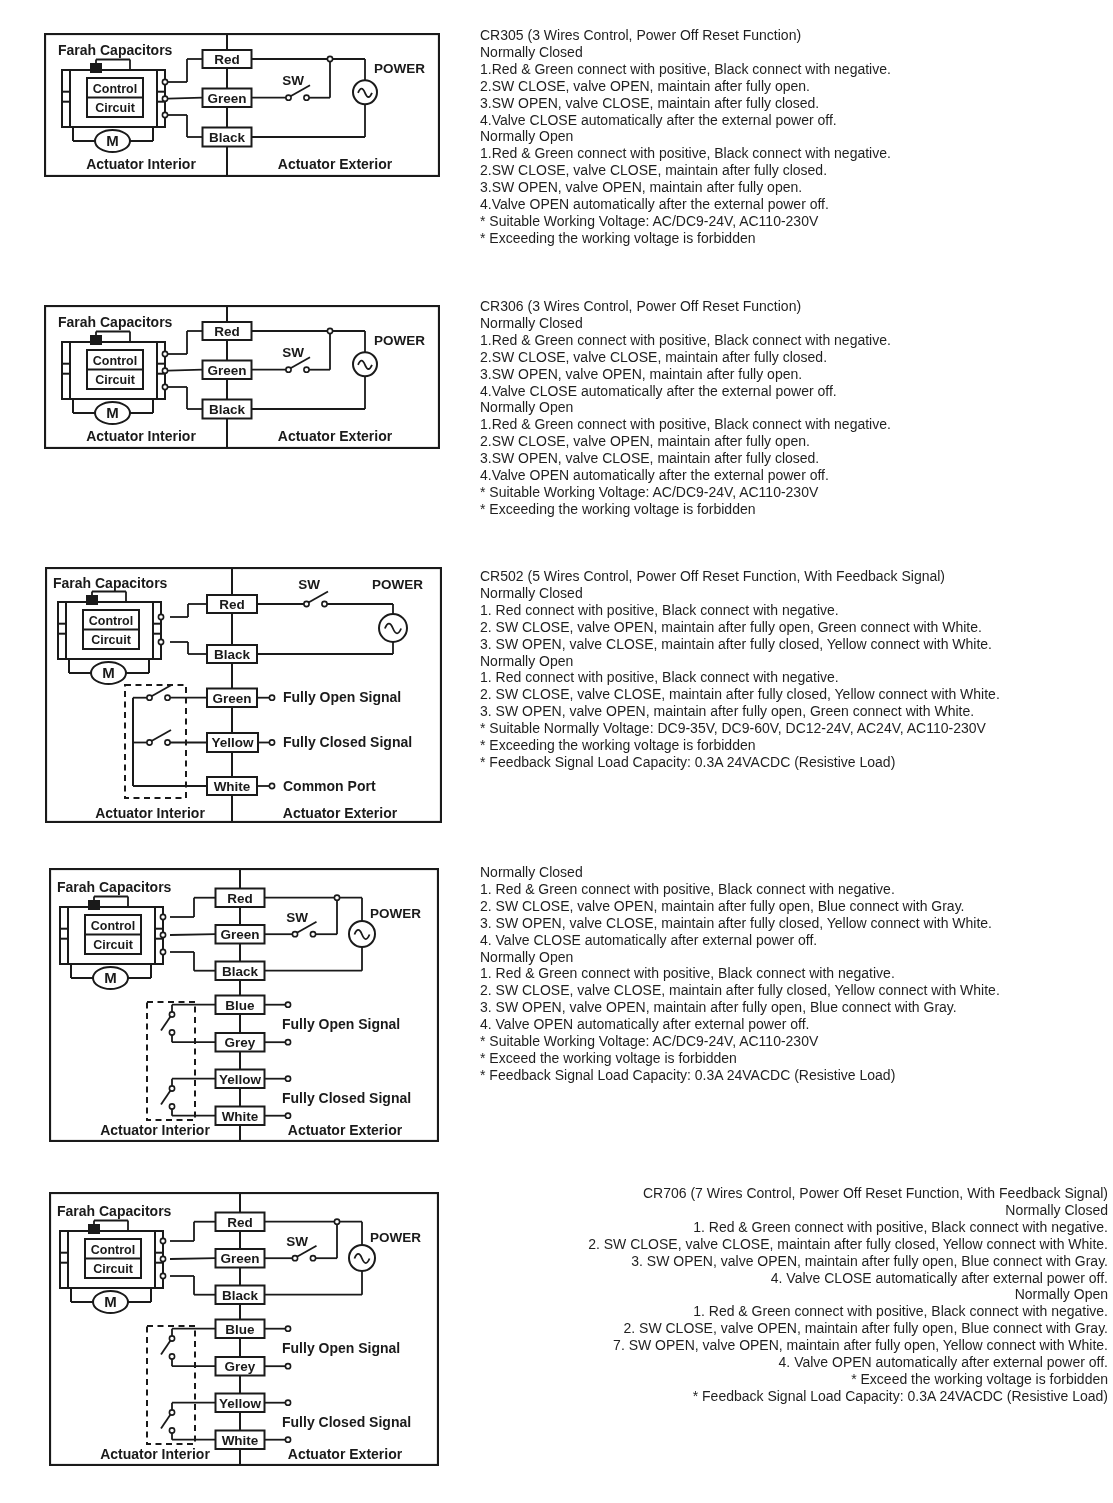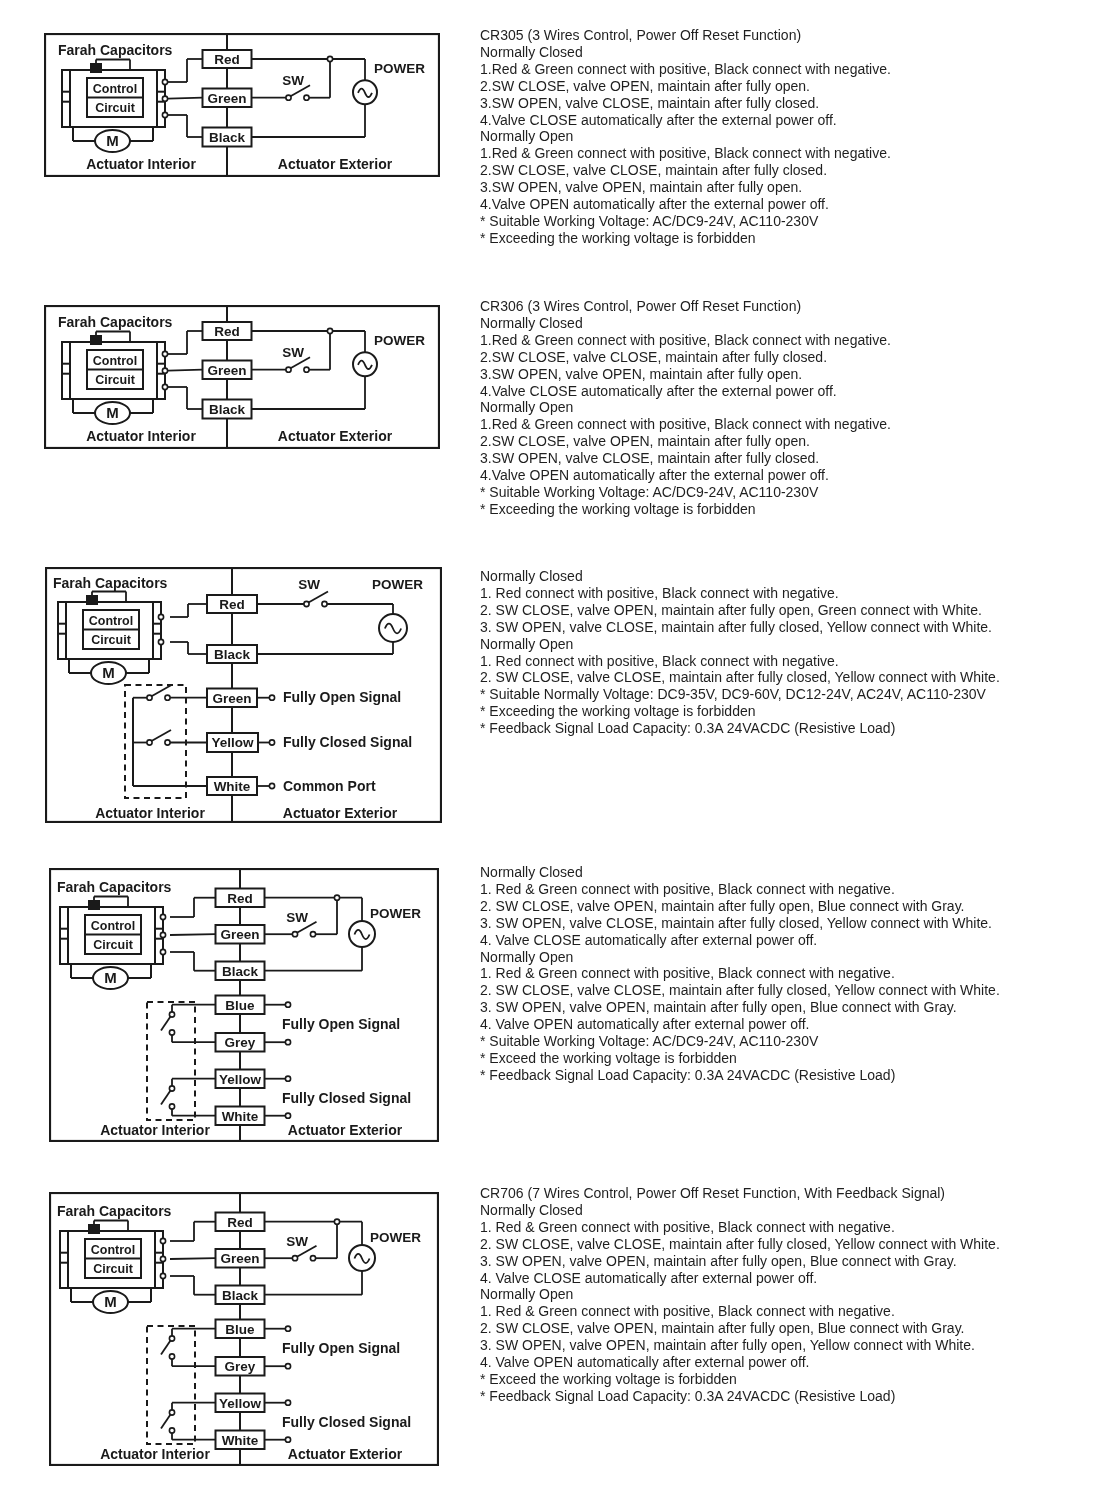--- a/index.html
+++ b/index.html
@@ -280,27 +280,29 @@
       <text x="8" y="21" fill="#1a1a1a" font-size="14" text-anchor="start" font-weight="bold">Farah Capacitors</text>
       <text x="264" y="22" fill="#1a1a1a" font-size="13.5" text-anchor="middle" font-weight="bold">SW</text>
       <text x="327" y="22" fill="#1a1a1a" font-size="13.5" text-anchor="start" font-weight="bold">POWER</text>
       <text x="238" y="135.2" fill="#1a1a1a" font-size="14" text-anchor="start" font-weight="bold">Fully Open Signal</text>
       <text x="238" y="180" fill="#1a1a1a" font-size="14" text-anchor="start" font-weight="bold">Fully Closed Signal</text>
       <text x="238" y="223.5" fill="#1a1a1a" font-size="14" text-anchor="start" font-weight="bold">Common Port</text>
       <text x="105" y="251" fill="#1a1a1a" font-size="14" text-anchor="middle" font-weight="bold">Actuator Interior</text>
       <text x="295" y="251" fill="#1a1a1a" font-size="14" text-anchor="middle" font-weight="bold">Actuator Exterior</text>
     </svg>
     <div class="spec" style="left: 480px; top: 568px;">
+      <div>CR502 (5 Wires Control, Power Off Reset Function, With Feedback Signal)</div>
       <div>Normally Closed</div>
       <div>1. Red connect with positive, Black connect with negative.</div>
       <div>2. SW CLOSE, valve OPEN, maintain after fully open, Green connect with White.</div>
       <div>3. SW OPEN, valve CLOSE, maintain after fully closed, Yellow connect with White.</div>
       <div>Normally Open</div>
       <div>1. Red connect with positive, Black connect with negative.</div>
       <div>2. SW CLOSE, valve CLOSE, maintain after fully closed, Yellow connect with White.</div>
+      <div>3. SW OPEN, valve OPEN, maintain after fully open, Green connect with White.</div>
       <div>* Suitable Normally Voltage: DC9-35V, DC9-60V, DC12-24V, AC24V, AC110-230V</div>
       <div>* Exceeding the working voltage is forbidden</div>
       <div>* Feedback Signal Load Capacity: 0.3A 24VACDC (Resistive Load)</div>
     </div>
     <svg width="390" height="274" viewBox="0 0 390 274" class="diagram" style="left:49px;top:868px;">
       <rect x="1" y="1" width="388" height="272" stroke="#1a1a1a" stroke-width="2.2" fill="#fff"></rect>
       <line x1="191" y1="1" x2="191" y2="273" stroke="#1a1a1a" stroke-width="2"></line>
       <line x1="121" y1="49" x2="145" y2="49" stroke="#1a1a1a" stroke-width="1.8"></line>
       <line x1="145" y1="49" x2="145" y2="29.7" stroke="#1a1a1a" stroke-width="1.8"></line>
       <line x1="145" y1="29.7" x2="166.5" y2="29.7" stroke="#1a1a1a" stroke-width="1.8"></line>
@@ -538,28 +540,28 @@
         <text x="191" y="252.55" fill="#1a1a1a" font-size="13.5" text-anchor="middle" font-weight="bold">White</text>
       </g>
       <text x="8" y="24" fill="#1a1a1a" font-size="14" text-anchor="start" font-weight="bold">Farah Capacitors</text>
       <text x="248" y="54" fill="#1a1a1a" font-size="13.5" text-anchor="middle" font-weight="bold">SW</text>
       <text x="321" y="50" fill="#1a1a1a" font-size="13.5" text-anchor="start" font-weight="bold">POWER</text>
       <text x="233" y="161" fill="#1a1a1a" font-size="14" text-anchor="start" font-weight="bold">Fully Open Signal</text>
       <text x="233" y="234.5" fill="#1a1a1a" font-size="14" text-anchor="start" font-weight="bold">Fully Closed Signal</text>
       <text x="106" y="267" fill="#1a1a1a" font-size="14" text-anchor="middle" font-weight="bold">Actuator Interior</text>
       <text x="296" y="267" fill="#1a1a1a" font-size="14" text-anchor="middle" font-weight="bold">Actuator Exterior</text>
     </svg>
-    <div class="spec" style="left: 480px; top: 1185px;">
+    <div class="spec" style="left: 480px; top: 1185px; text-align: right;">
       <div>CR706 (7 Wires Control, Power Off Reset Function, With Feedback Signal)</div>
       <div>Normally Closed</div>
       <div>1. Red &amp; Green connect with positive, Black connect with negative.</div>
       <div>2. SW CLOSE, valve CLOSE, maintain after fully closed, Yellow connect with White.</div>
       <div>3. SW OPEN, valve OPEN, maintain after fully open, Blue connect with Gray.</div>
       <div>4. Valve CLOSE automatically after external power off.</div>
       <div>Normally Open</div>
       <div>1. Red &amp; Green connect with positive, Black connect with negative.</div>
       <div>2. SW CLOSE, valve OPEN, maintain after fully open, Blue connect with Gray.</div>
-      <div>3. SW OPEN, valve OPEN, maintain after fully open, Yellow connect with White.</div>
+      <div>7. SW OPEN, valve OPEN, maintain after fully open, Yellow connect with White.</div>
       <div>4. Valve OPEN automatically after external power off.</div>
       <div>* Exceed the working voltage is forbidden</div>
       <div>* Feedback Signal Load Capacity: 0.3A 24VACDC (Resistive Load)</div>
     </div>
   </div>
 
 </body></html>

